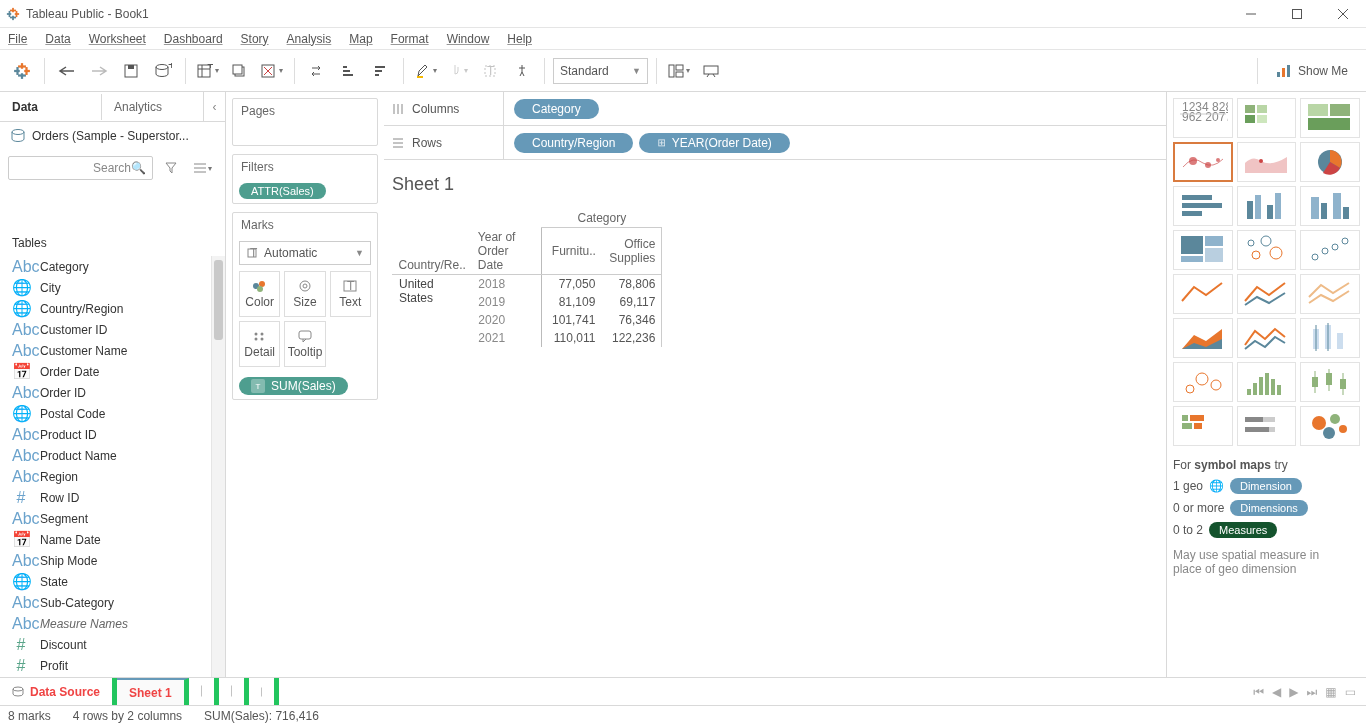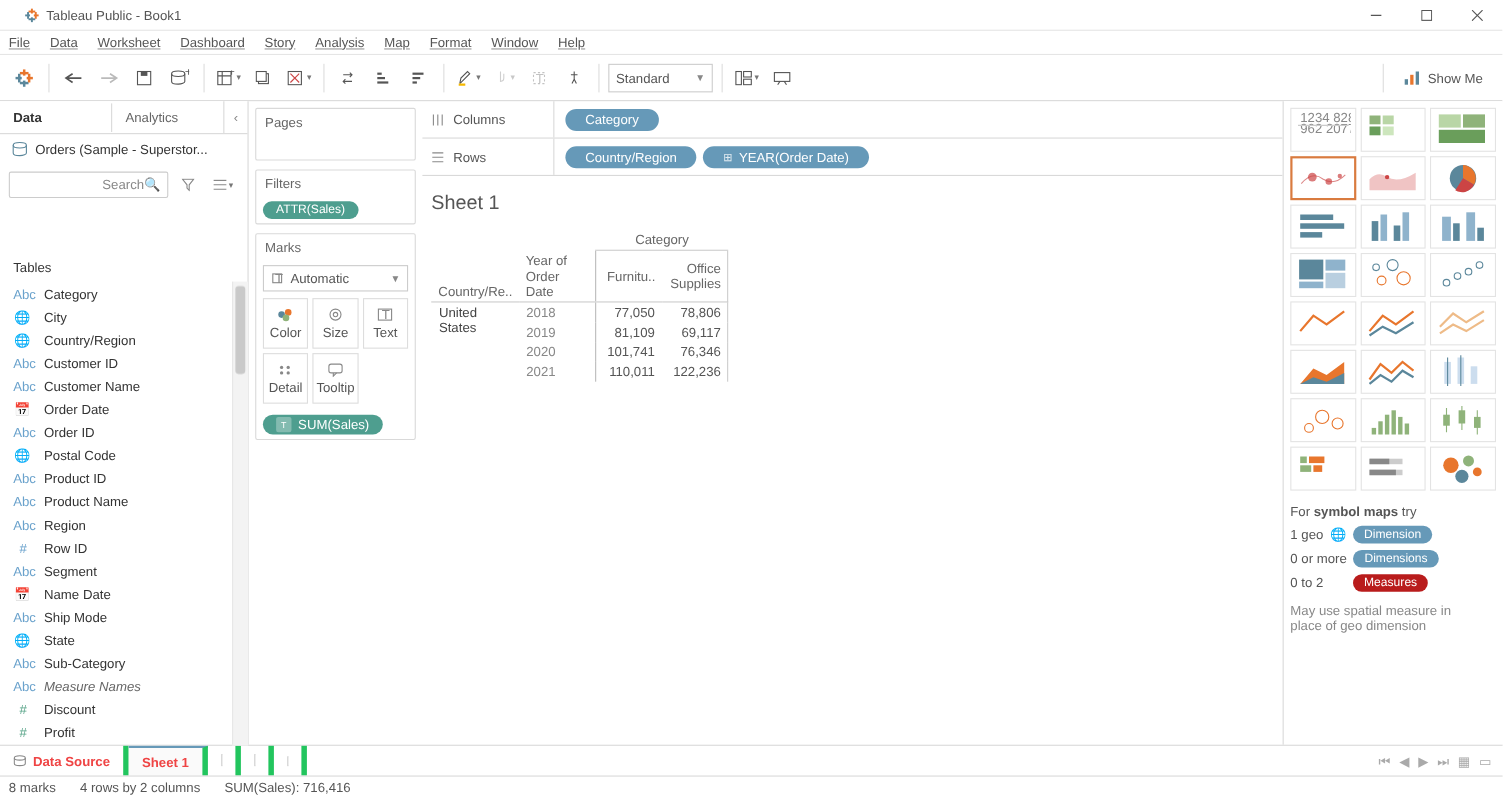--- a/index.html
+++ b/index.html
@@ -1,17 +1,17 @@
 <!DOCTYPE html>
 <html><head>
 <meta charset="utf-8">
 <style>
 * { margin:0; padding:0; box-sizing:border-box; font-family:"Segoe UI",Arial,sans-serif; font-size:12px; }
 body { background:#fff; width:1366px; height:725px; overflow:hidden; display:flex; flex-direction:column; color:#333; }
-.titlebar { height:28px; display:flex; align-items:center; padding-left:22px; border-bottom:1px solid #e5e5e5; }
+.titlebar { height:28px; display:flex; align-items:center; padding-left:6px; border-bottom:1px solid #e5e5e5; }
 .titlebar .logo { width:14px; height:14px; margin-right:6px; }
 .titlebar .title { flex:1; font-size:12px; color:#555; }
 .winbtns { display:flex; }
 .winbtn { width:46px; height:28px; display:flex; align-items:center; justify-content:center; color:#555; }
 .menubar { height:22px; display:flex; align-items:center; padding-left:8px; gap:18px; color:#555; border-bottom:1px solid #e5e5e5; }
 .menubar span { cursor:default; }
 .menubar .ul { text-decoration:underline; text-decoration-color:#999; }
 .toolbar { height:42px; display:flex; align-items:center; padding:0 8px; gap:4px; border-bottom:1px solid #d9d9d9; }
 .tbtn { min-width:28px; height:28px; display:flex; align-items:center; justify-content:center; border-radius:2px; color:#555; position:relative; }
 .tsep { width:1px; height:26px; background:#ddd; margin:0 4px; }
@@ -26,21 +26,21 @@
 .side-tabs { display:flex; height:30px; border-bottom:1px solid #d9d9d9; align-items:center; }
 .side-tab { flex:1; text-align:left; padding:6px 12px; font-weight:600; color:#333; }
 .side-tab.inactive { font-weight:400; color:#666; border-left:1px solid #d9d9d9; }
 .collapse-btn { width:22px; text-align:center; color:#888; border-left:1px solid #d9d9d9; height:100%; display:flex; align-items:center; justify-content:center; }
 .ds-row { display:flex; align-items:center; padding:6px 10px; gap:6px; color:#333; }
 .search-row { display:flex; align-items:center; padding:4px 8px; gap:4px; }
 .search-box { flex:1; height:24px; border:1px solid #ccc; border-radius:2px; display:flex; align-items:center; padding:0 6px; color:#888; justify-content:flex-end; }
 .tables-hdr { padding:6px 12px; font-weight:400;margin-top:44px; }
 .field-list { flex:1; overflow-y:auto; }
 .field { display:flex; align-items:center; padding:2px 12px; gap:10px; height:21px; }
-.field .type { width:18px; font-size:12px; color:#6aa2cc; text-align:center; }
+.field .type { width:18px; font-size:16px; color:#6aa2cc; text-align:center; }
 .field.measure .type { color:#5aa58a; }
 .field .name { color:#333; }
 .field.italic .name { font-style:italic; color:#666; }
 .scrollbar { width:14px; background:#f3f3f3; border-left:1px solid #e5e5e5; position:relative; }
 .scrollbar .thumb { position:absolute; left:2px; right:2px; top:4px; height:80px; background:#c9c9c9; border-radius:3px; }
 
 .shelves { width:158px; padding:6px; display:flex; flex-direction:column; gap:8px; }
 .card { border:1px solid #d9d9d9; border-radius:2px; }
 .card-hdr { padding:5px 8px; color:#666; font-size:12px; }
 .card-body { padding:4px 6px; min-height:22px; }
@@ -68,21 +68,21 @@
 .crosstab .vline { border-left:1px solid #bbb; }
 .crosstab tbody tr td:first-child { text-align:left; color:#444; }
 
 .showme-panel { width:200px; border-left:1px solid #d9d9d9; padding:6px; display:flex; flex-direction:column; background:#fff; }
 .sm-grid { display:grid; grid-template-columns:repeat(3,1fr); gap:4px; }
 .sm-cell { height:40px; border:1px solid #e3e3e3; display:flex; align-items:center; justify-content:center; }
 .sm-cell.sel { border:2px solid #d97b3f; }
 .sm-help { margin-top:12px; color:#555; }
 .tag { display:inline-block; border-radius:11px; padding:2px 10px; font-size:11px; color:#fff;text-align:center; }
 .tag.blue { background:#6699b8; }
-.tag.green { background:#b91c1c;margin-left:21px; }
+.tag.green { background:#14532d; }
 .sm-row { display:flex; align-items:center; gap:6px; margin-top:6px; color:#555; }
 
 .tabstrip { height:28px; border-top:1px solid #d9d9d9; display:flex; align-items:center; }
 .tabstrip .tab { padding:4px 12px; border-right:5px solid #22c55e; height:100%; display:flex; align-items:center; color:#ef4444; gap:6px;font-weight:bold; }
 .tabstrip .tab.active { border-top:2px solid #6699b8; background:#fafafa; }
 .tabstrip .mini { width:30px; justify-content:center; }
 .tabstrip .spacer { flex:1; }
 .tabstrip .nav { display:flex; gap:8px; padding-right:10px; color:#aaa; }
 .status { height:20px; border-top:1px solid #d9d9d9; display:flex; align-items:center; padding:0 8px; gap:22px; color:#555; font-size:11px; }
 

